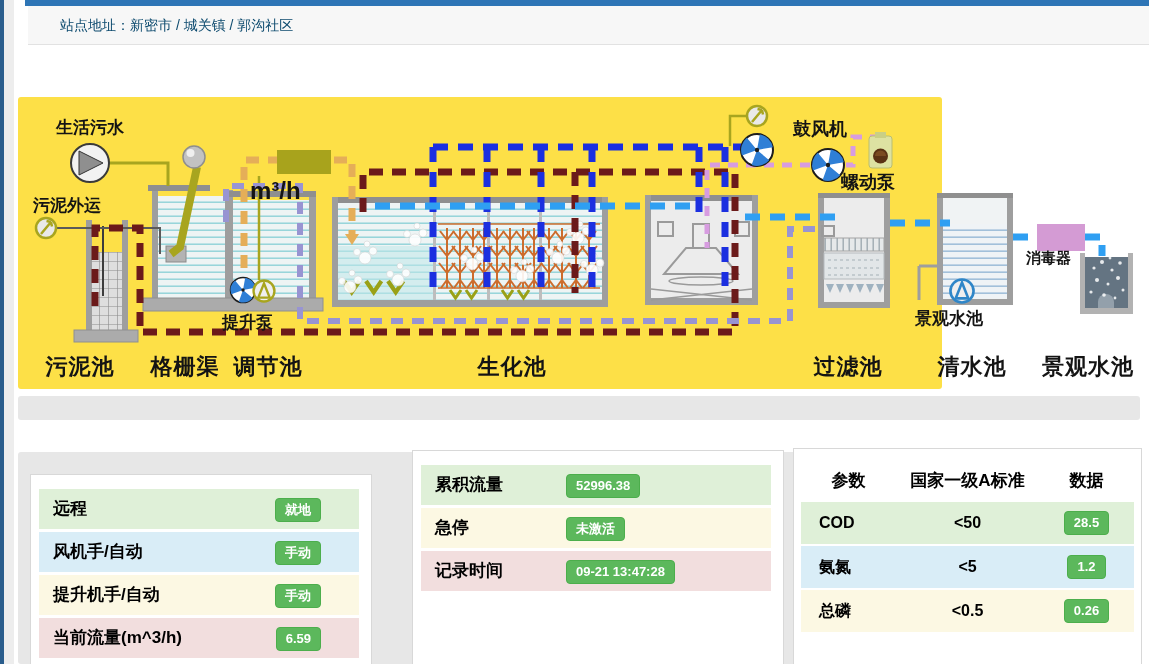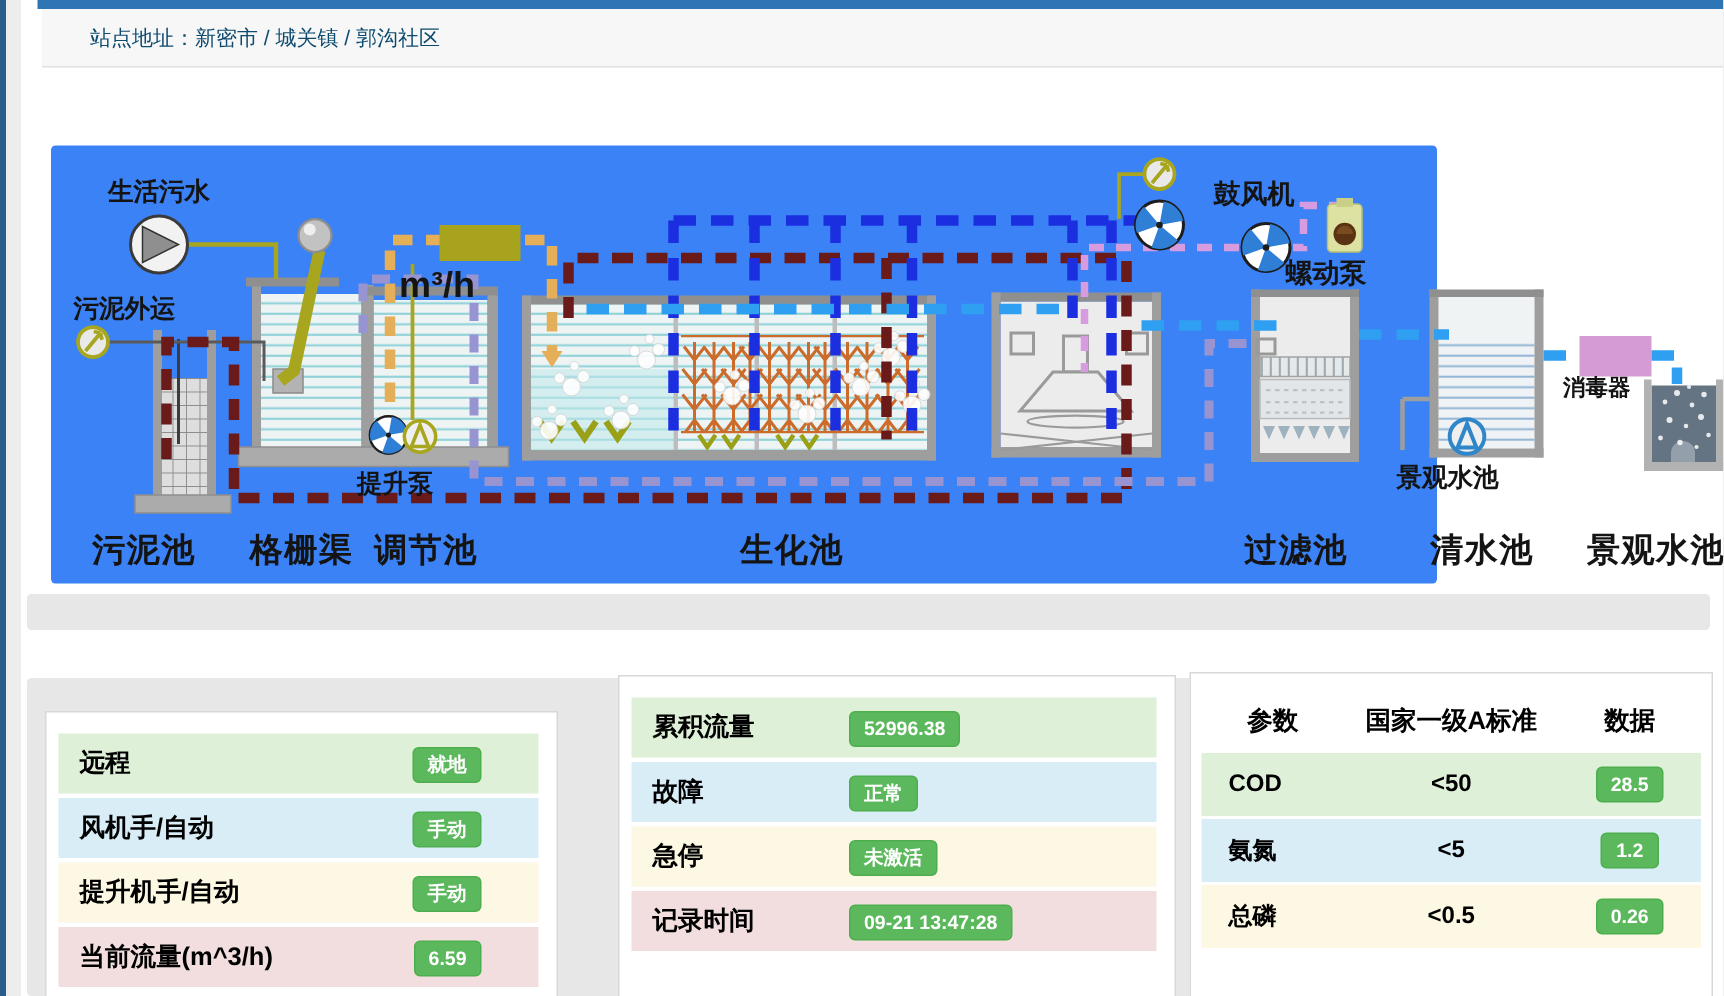--- a/index.html
+++ b/index.html
@@ -3,21 +3,21 @@
 <meta charset="utf-8">
 <style>
   html,body{margin:0;padding:0;background:#e4e4e4;}
   #app{position:relative;width:1149px;height:664px;background:#fff;overflow:hidden;
        font-family:"Liberation Sans","DejaVu Sans",sans-serif;}
   .left-stripe{position:absolute;left:0;top:0;width:4px;height:664px;background:#2a5d8c;}
   .left-gutter{position:absolute;left:4px;top:0;width:10px;height:664px;background:#ededed;}
   .topbar{position:absolute;left:25px;top:0;right:0;height:6px;background:#2e75b6;}
   .site-header{position:absolute;left:28px;top:6px;right:0;height:38px;background:#f7f7f7;
        border-bottom:1px solid #e2e2e2;line-height:38px;padding-left:32px;font-size:14px;color:#0c4a6e;}
-  .diagram{position:absolute;left:34px;top:97px;width:924px;height:292px;background:#3b82f6;border-radius:3px;}
+  .diagram{position:absolute;left:18px;top:97px;width:924px;height:292px;background:#fde047;border-radius:3px;}
   .diagram svg{position:absolute;left:0;top:0;}
   .strip2{position:absolute;left:18px;top:396px;width:1122px;height:24px;background:#e7e7e7;border-radius:3px;}
   .bottom-bg{position:absolute;left:18px;top:452px;width:1122px;height:212px;background:#e7e7e7;border-radius:3px;}
   .dlab{position:absolute;font-weight:bold;color:#141414;white-space:nowrap;}
   .stage{top:255px;width:110px;text-align:center;font-size:22px;letter-spacing:1px;}
   .eq{font-size:17px;}
   .card{position:absolute;background:#fff;border:1px solid #d8d8d8;}
   .card1{left:30px;top:450px;width:340px;height:198px;margin-top:24px;}
   .card2{left:412px;top:450px;width:370px;height:214px;}
   .card3{left:793px;top:448px;width:347px;height:216px;}
@@ -290,24 +290,20 @@
       <span class="lab">当前流量(m^3/h)</span>
       <span class="badge">6.59</span>
     </div>
   </div>
 
   <div class="card card2">
     <div class="prow first t-s">
       <span class="lab">累积流量</span>
       <span class="badge">52996.38</span>
     </div>
-    <div class="prow t-i">
-      <span class="lab">故障</span>
-      <span class="badge">正常</span>
-    </div>
     <div class="prow t-w">
       <span class="lab">急停</span>
       <span class="badge">未激活</span>
     </div>
     <div class="prow t-d">
       <span class="lab">记录时间</span>
       <span class="badge">09-21 13:47:28</span>
     </div>
   </div>
 

